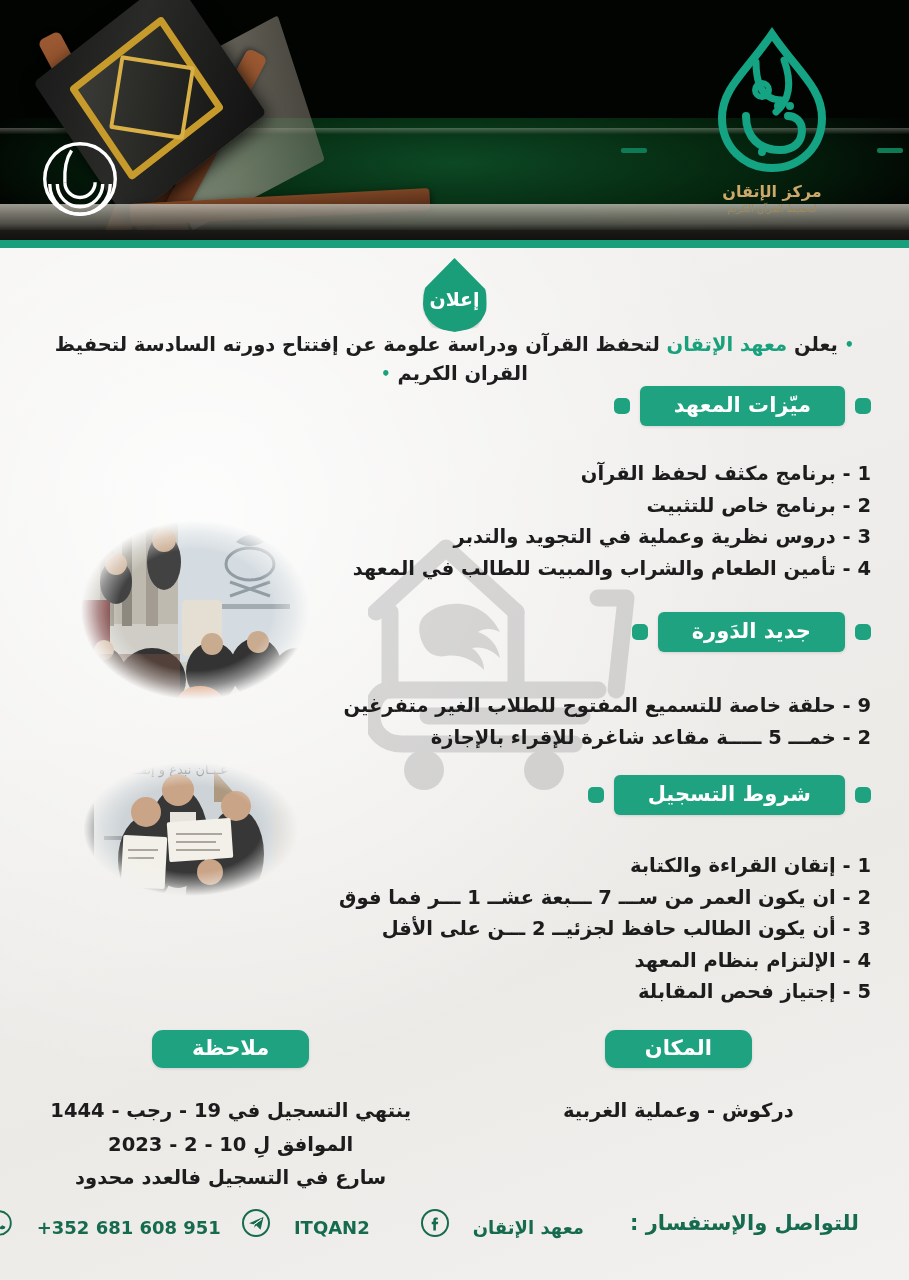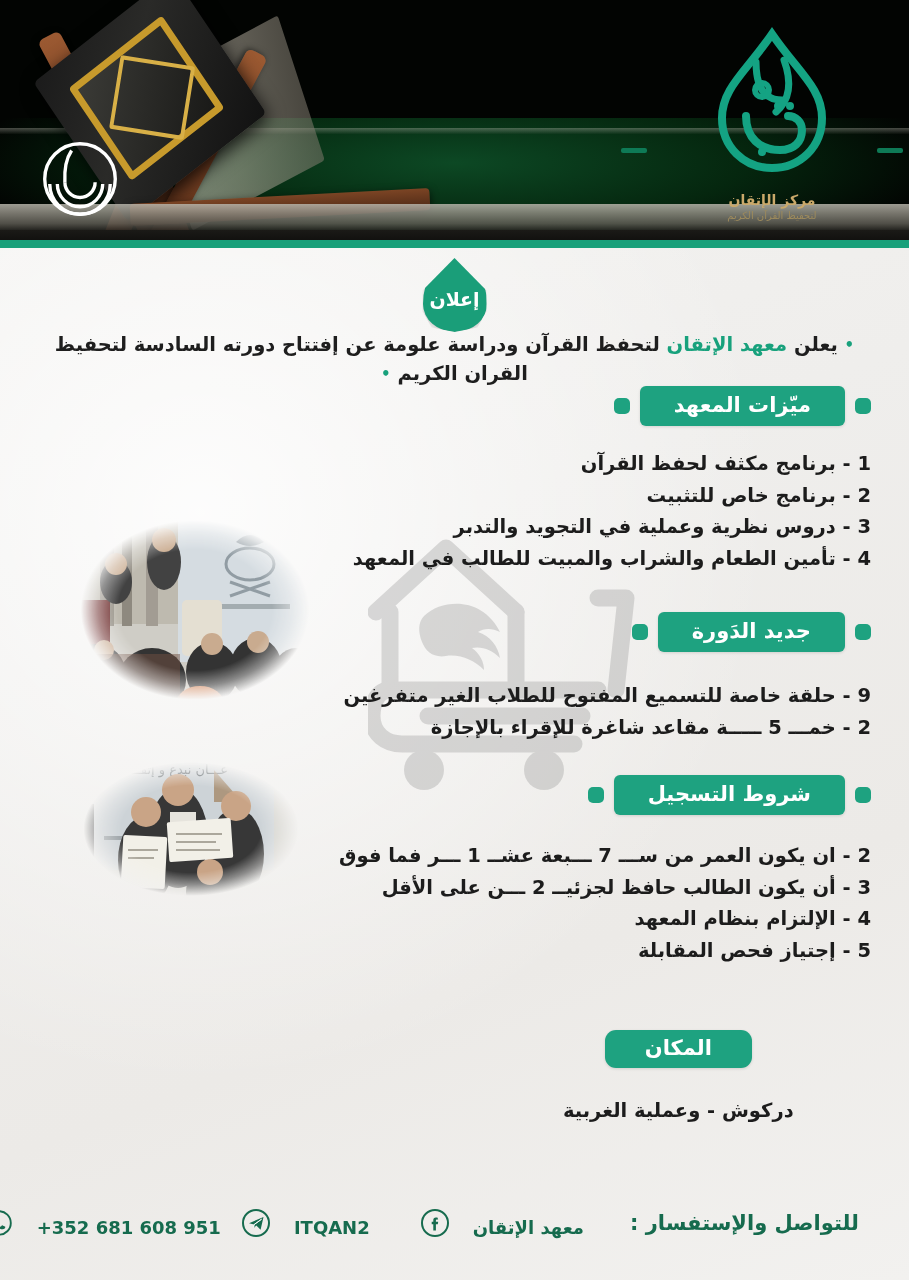--- a/index.html
+++ b/index.html
@@ -134,22 +134,22 @@
   }
 
   .brand-logo {
     position: absolute;
     right: 52px; top: 26px;
     width: 170px; height: 200px;
     text-align: center;
   }
   .brand-mark { display: block; margin: 0 auto; }
   .brand-name {
-    margin-top: 16px;
-    font-size: 14px;
+    margin-top: 6px;
+    font-size: 16px;
     font-weight: bold;
     color: #caa96a;
     letter-spacing: 1px;
   }
   .brand-sub {
     margin-top: 2px;
     font-size: 10px;
     color: #9d8a5c;
     letter-spacing: .5px;
   }
@@ -262,20 +262,21 @@
     background: #1ea280;
     border-radius: 5px;
     flex: 0 0 auto;
   }
 
   .list {
     position: absolute;
     right: 38px;
     text-align: right;
     z-index: 4;
+    margin-top: 10px;
   }
   .list li {
     list-style: none;
     font-size: 19.5px;
     font-weight: bold;
     color: #1c1c1c;
     line-height: 1.62;
     white-space: nowrap;
   }
 
@@ -525,31 +526,40 @@
     <li>9 - حلقة خاصة للتسميع المفتوح للطلاب الغير متفرغين</li>
     <li>2 - خمـــ 5 ـــــة مقاعد شاغرة للإقراء بالإجازة</li>
   </ul>
 
   <div class="pill-row" id="pill-conditions">
     <span class="pill-dot"></span>
     <span class="pill">شروط التسجيل</span>
     <span class="pill-dot"></span>
   </div>
   <ul class="list" id="list-conditions">
+    <li>1 - إتقان القراءة والكتابة</li>
     <li>2 - ان يكون العمر من ســـ 7 ـــبعة عشــ 1 ـــر فما فوق</li>
     <li>3 - أن يكون الطالب حافظ لجزئيــ 2 ـــن على الأقل</li>
     <li>4 - الإلتزام بنظام المعهد</li>
     <li>5 - إجتياز فحص المقابلة</li>
   </ul>
 
   <div class="bottom">
     <div class="bcol">
       <span class="pill2">المكان</span>
       <div class="btext">
         <div>دركوش - وعملية الغربية</div>
+      </div>
+    </div>
+    <div class="bcol">
+      <span class="pill2">ملاحظة</span>
+      <div class="btext">
+        <div>ينتهي التسجيل في 19 - رجب - 1444</div>
+        <div>الموافق لِ 10 - 2 - 2023</div>
+        <div>سارع في التسجيل فالعدد محدود</div>
       </div>
     </div>
   </div>
 
   <div class="footer">
     <span class="footer-label sp-a">للتواصل والإستفسار :</span>
 
     <span class="contact sp-b">
       <span class="ctext">معهد الإتقان</span>
       <svg class="cicon" width="30" height="30" viewBox="0 0 30 30">

